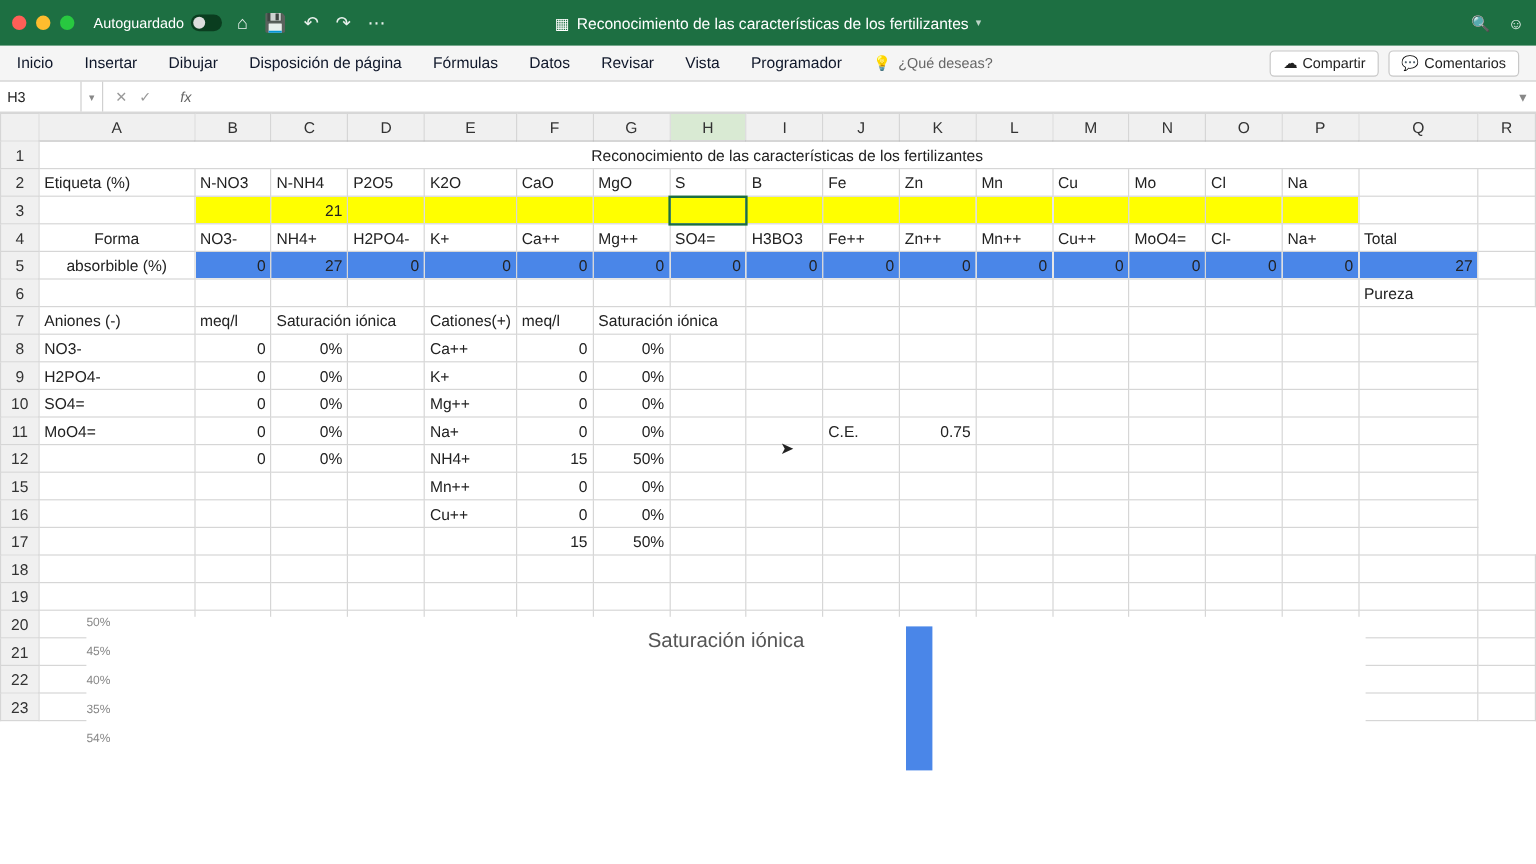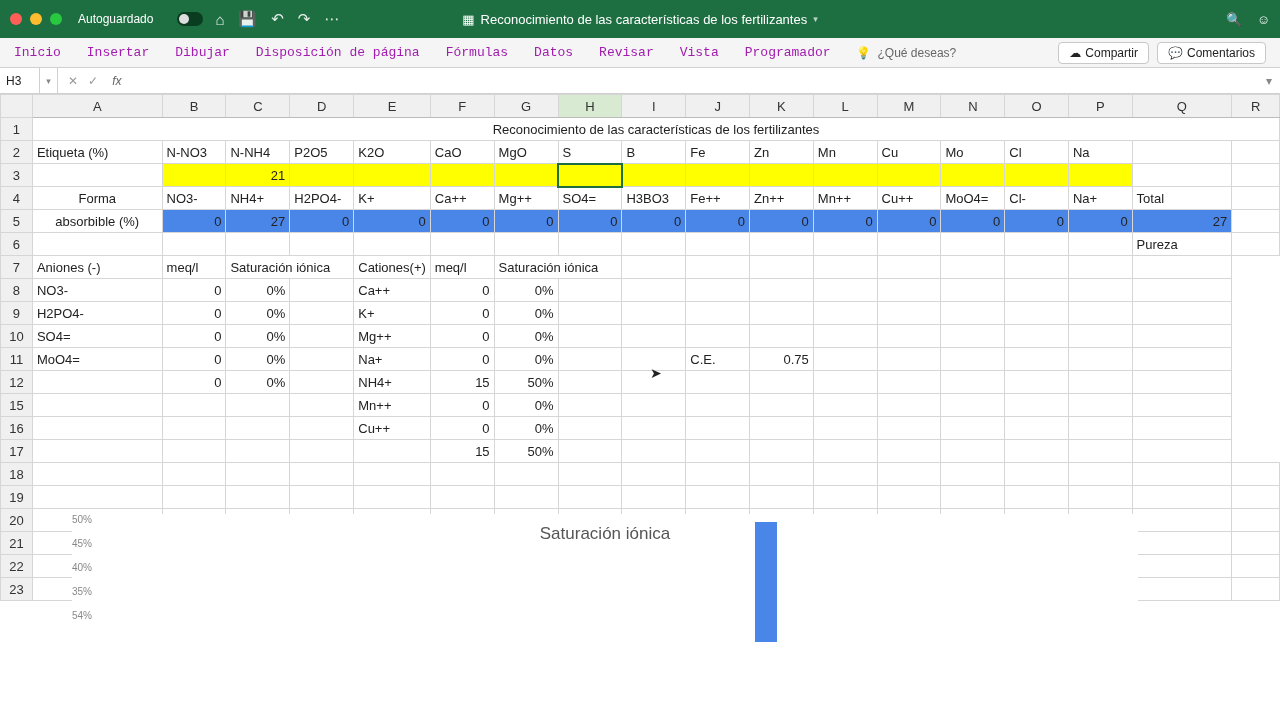--- a/index.html
+++ b/index.html
@@ -3,41 +3,41 @@
 <meta charset="utf-8">
 <style>
 * { margin: 0; padding: 0; box-sizing: border-box; font-family: -apple-system, 'Segoe UI', Arial, sans-serif; }
 body { background: #fff; font-size: 13px; color: #222; overflow: hidden; width: 1280px; height: 720px; }
 
 
 .titlebar { background: #1d6f42; height: 38px; display: flex; align-items: center; padding: 0 10px; color: #fff; position: relative; }
 .traffic { display: flex; gap: 8px; margin-right: 16px; }
 .traffic span { width: 12px; height: 12px; border-radius: 50%; display: inline-block; }
 .tl-red { background:#ff5f57; } .tl-yellow { background:#febc2e; } .tl-green { background:#28c840; }
-.autosave { font-size: 12px; display: flex; align-items: center; gap: 24px; margin-right: 12px; }
+.autosave { font-size: 12px; display: flex; align-items: center; gap: 6px; margin-right: 12px; }
 .toggle { width: 26px; height: 14px; border-radius: 7px; background: #0a3d1f; position: relative; }
 .toggle::after { content:''; position:absolute; width:10px; height:10px; background:#ddd; border-radius:50%; top:2px; left:2px; }
 .ticons { display:flex; gap:14px; align-items:center; }
 .ticons span { font-size: 15px; opacity: .9; }
 .doc-title { position: absolute; left: 50%; transform: translateX(-50%); font-size: 13px; display: flex; align-items: center; gap: 6px; }
 .title-right { margin-left: auto; display:flex; gap:14px; align-items:center; }
 
 
 .ribbon { background: #f5f5f5; border-bottom: 1px solid #d0d0d0; height: 30px; display: flex; align-items: center; padding: 0 14px; gap: 26px; font-size: 13px; }
-.ribbon .tab { color: #a21caf; font-family: Liberation Mono, monospace; }
+.ribbon .tab { color: #0f172a; }
 .ribbon .right { margin-left: auto; display:flex; gap:8px; }
 .rbtn { border:1px solid #c8c8c8; border-radius:4px; padding:3px 10px; font-size:12px; background:#fff; display:flex; align-items:center; gap:4px; }
 .tellme { display:flex; align-items:center; gap:6px; color:#666; font-size:12px; }
 
 
 .fbar { height: 26px; display:flex; align-items:center; border-bottom:1px solid #d0d0d0; font-size:12px; }
-.namebox { width: 40px; padding: 0 6px; border-right:1px solid #d0d0d0; height:100%; display:flex; align-items:center; }
+.namebox { width: 68px; padding: 0 6px; border-right:1px solid #d0d0d0; height:100%; display:flex; align-items:center; }
 .nbdrop { width:18px; text-align:center; border-right:1px solid #d0d0d0; height:100%; display:flex; align-items:center; justify-content:center; color:#888; font-size:9px; }
 .fbtns { display:flex; gap:10px; padding:0 10px; color:#999; }
-.fx { font-style:italic; color:#666; margin-left:4px; }
+.fx { font-style:italic; color:#666; margin-left:14px; }
 .fexpand { margin-left:auto; padding:0 8px; color:#888; }
 
 
 .grid-wrap { position:relative; }
 table { border-collapse: collapse; table-layout: fixed; }
 th, td { border: 1px solid #d6d6d6; height: 23px; padding: 0 4px; font-size: 13px; white-space: nowrap; overflow:hidden; }
 th { background:#f0f0f0; font-weight:normal; color:#333; text-align:center; }
 th.colhead { border-bottom:1px solid #bbb; }
 th.rowhead { width: 32px; text-align:center; background:#f0f0f0; }
 .corner { background:#f0f0f0; width:32px; }

